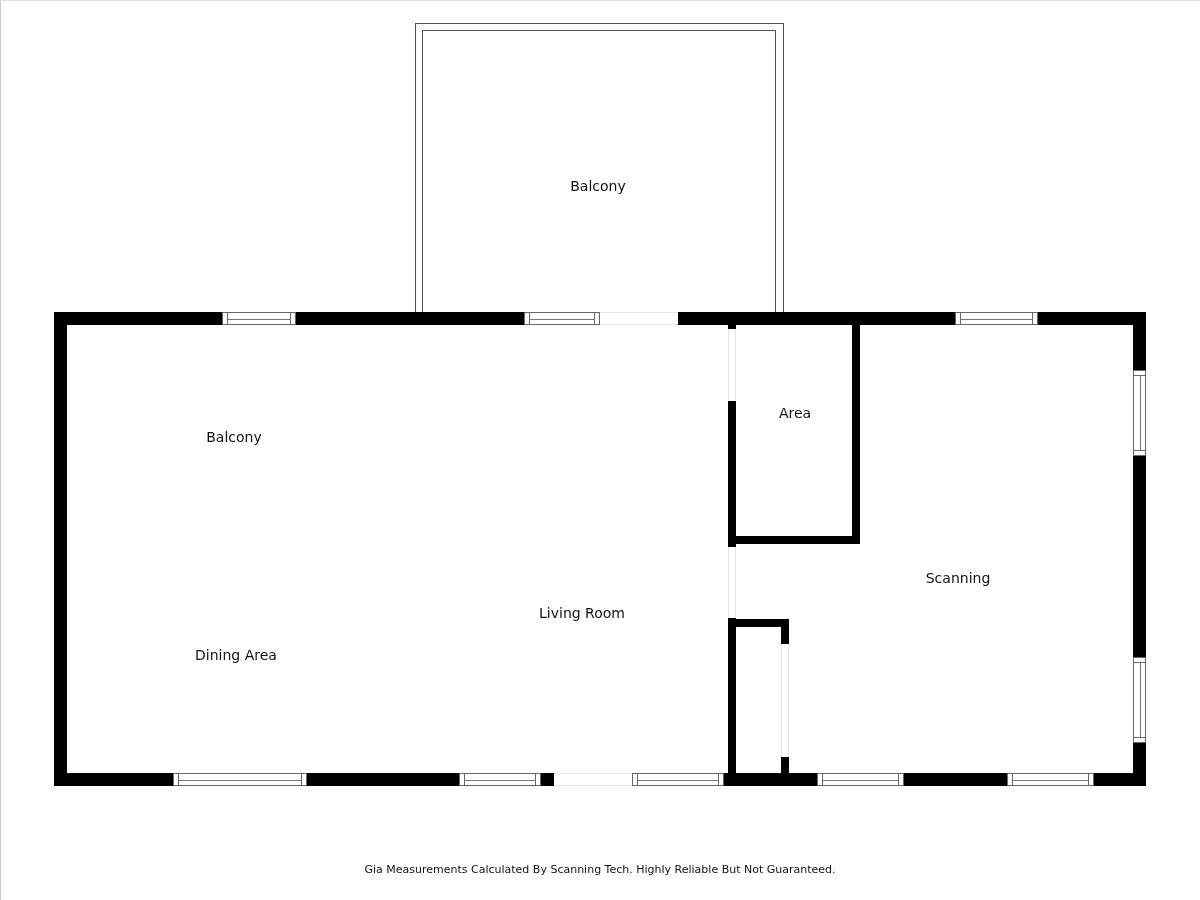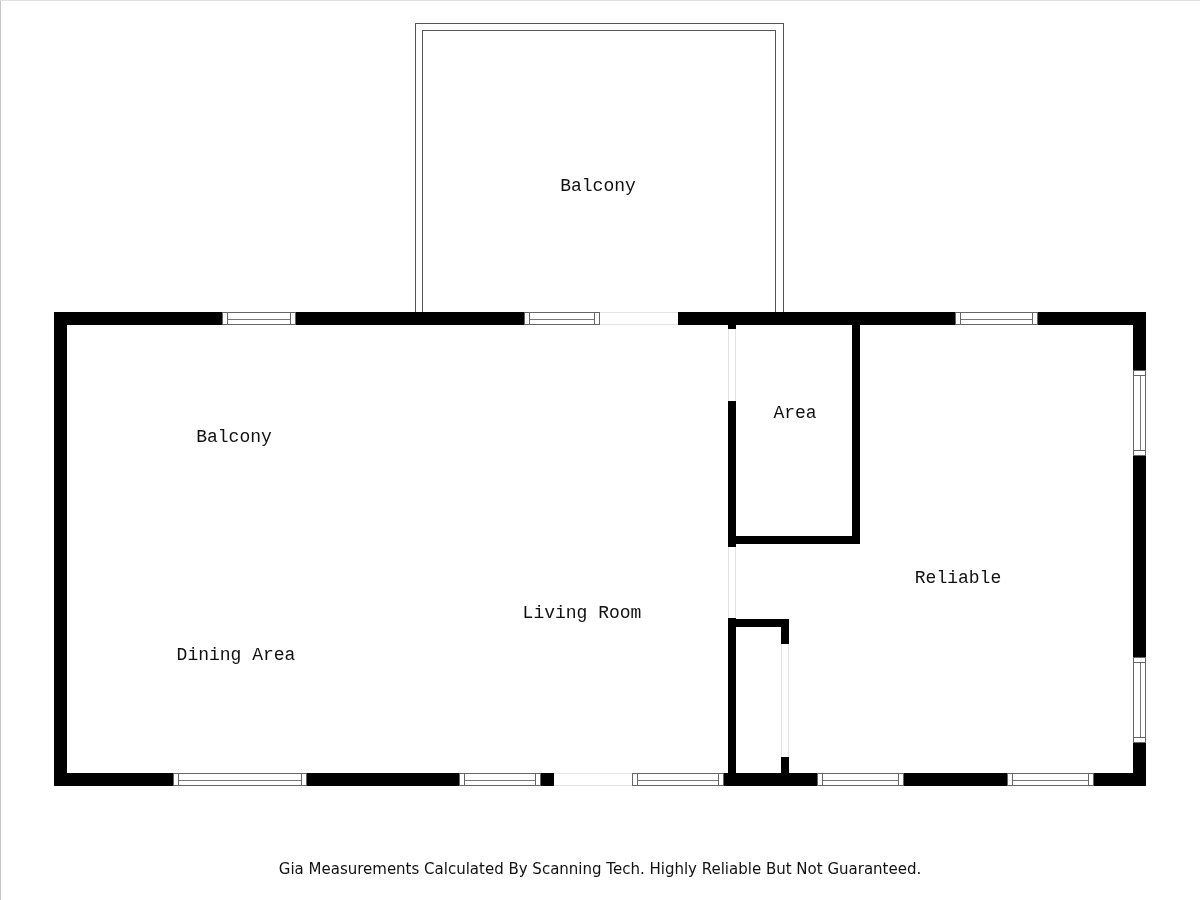--- a/index.html
+++ b/index.html
@@ -13,22 +13,22 @@
     .win-h .cap-l, .win-h .cap-r { position:absolute; top:0; bottom:0; width:4px; border-right:1px solid #666; }
     .win-h .cap-l { left:0; }
     .win-h .cap-r { right:0; border-right:none; border-left:1px solid #666; }
     .win-v { position:absolute; background:#fff; border:1px solid #666; box-sizing:border-box; }
     .win-v::before { content:""; position:absolute; top:4px; bottom:4px; left:50%; width:0; border-left:1px solid #777; }
     .win-v .cap-t, .win-v .cap-b { position:absolute; left:0; right:0; height:4px; }
     .win-v .cap-t { top:0; border-bottom:1px solid #666; }
     .win-v .cap-b { bottom:0; border-top:1px solid #666; }
     .opening-h { position:absolute; background:#fff; border-top:1px solid #e4e4e4; border-bottom:1px solid #e4e4e4; box-sizing:border-box; }
     .opening-v { position:absolute; background:#fff; border-left:1px solid #e4e4e4; border-right:1px solid #e4e4e4; box-sizing:border-box; }
-    .label { position:absolute; font-size:18px; color:#111; white-space:nowrap; transform:translate(-50%,-50%);font-family:Liberation Mono, monospace; }
-    .footer { position:absolute; left:600px; top:869px; transform:translate(-50%,-50%); font-size:15px; color:#111; white-space:nowrap; }
+    .label { position:absolute; font-size:14px; color:#111; white-space:nowrap; transform:translate(-50%,-50%); }
+    .footer { position:absolute; left:600px; top:869px; transform:translate(-50%,-50%); font-size:11px; color:#111; white-space:nowrap; }
   </style>
 </head>
 <body>
 
 <div class="frame-left"></div>
 <div class="frame-top"></div>
 
 <div>
 
   <div class="balc-outer" style="left:415px; top:23px; width:367px; height:290px;"></div>
@@ -97,16 +97,16 @@
   <div class="wall" style="left:728px; top:619px; width:61px; height:8px;"></div>
   <div class="wall" style="left:781px; top:619px; width:8px; height:25px;"></div>
   <div class="opening-v" style="left:781px; top:644px; width:8px; height:114px;"></div>
   <div class="wall" style="left:781px; top:757px; width:8px; height:20px;"></div>
 
   <div class="label" style="left:598px; top:186px;">Balcony</div>
   <div class="label" style="left:234px; top:437px;">Balcony</div>
   <div class="label" style="left:582px; top:569px;margin-top:44px;">Living Room</div>
   <div class="label" style="left:236px; top:655px;text-align:right;">Dining Area</div>
   <div class="label" style="left:795px; top:413px;">Area</div>
-  <div class="label" style="left:958px; top:578px;">Reliable</div>
+  <div class="label" style="left:958px; top:578px;">Scanning</div>
 </div>
 
 <div class="footer">Gia Measurements Calculated By Scanning Tech. Highly Reliable But Not Guaranteed.</div>
 
 </body></html>

